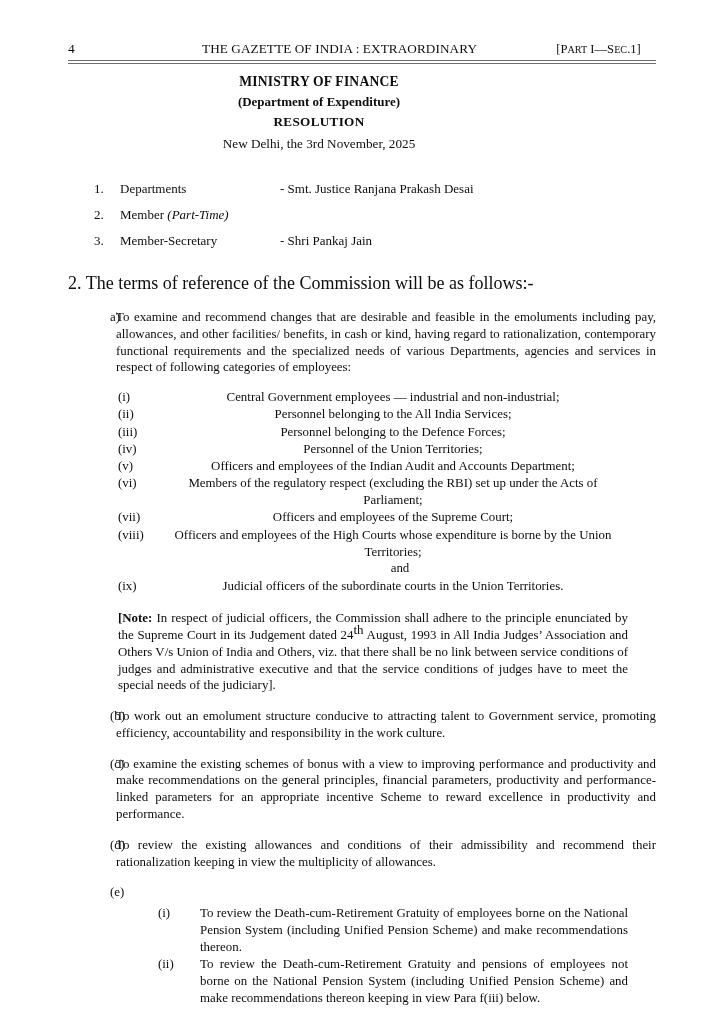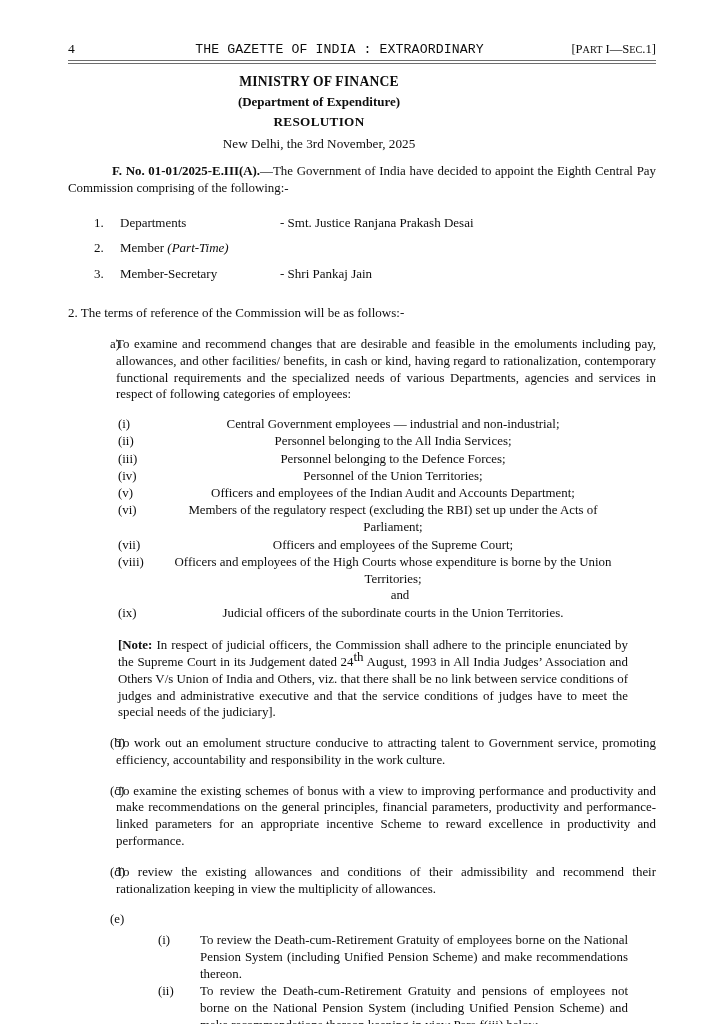--- a/index.html
+++ b/index.html
@@ -11,22 +11,22 @@
   }
   .page { position:relative; width:725px; height:1024px; box-sizing:border-box; padding:0; overflow:hidden; }
 
   
   .hdr {
     position:absolute; left:68px; top:41px; width:588px;
     display:flex; align-items:baseline; justify-content:space-between;
     font-size:13.2px;
   }
   .hdr-pageno { width:70px; text-align:left; font-size:13.5px; }
-  .hdr-title { flex:1; text-align:center; letter-spacing:.1px;font-family:Liberation Mono, monospace; }
-  .hdr-sec { width:115px; text-align:right; white-space:nowrap; font-size:12.6px; }
+  .hdr-title { flex:1; text-align:center; letter-spacing:.1px; }
+  .hdr-sec { width:115px; text-align:center; white-space:nowrap; font-size:12.6px; }
   .sc-big { font-size:12.6px; }
   .sc-sm  { font-size:10.2px; }
   .rule-wrap { position:absolute; left:68px; top:60px; width:588px; }
   .rule-wrap .r1 { border-top:1.2px solid #6d6d6d; }
   .rule-wrap .r2 { border-top:1.2px solid #6d6d6d; margin-top:2px; }
 
   
   .titleblock { position:absolute; left:0; top:74px; width:638px; text-align:center; }
   .titleblock .t1 { font-weight:bold; font-size:13.6px; letter-spacing:.2px; }
   .titleblock .t2 { font-weight:bold; font-size:13px; margin-top:4px; }
@@ -40,21 +40,21 @@
   .indent-first { display:inline-block; width:44px; }
 
   
   .members { margin-top:18px; }
   .m-row { display:flex; margin-bottom:9px; font-size:13px; }
   .m-num { width:52px; padding-left:26px; box-sizing:border-box; }
   .m-role { width:160px; }
   .m-name { flex:1; }
   .ital { font-style:italic; }
 
-  .tor-lead { margin-top:22px; font-size:13px; }
+  .tor-lead { margin-top:22px; font-size:18px; }
 
   
   .clause { display:flex; margin-top:14px; }
   .clause-mark { width:48px; flex:none; padding-left:42px; box-sizing:border-box; }
   .clause-body { flex:1; text-align:justify; }
   .r-row { display:flex; margin-bottom:1px; }
   .r-mark { flex:none; }
   .r-text { flex:1; }
 
   .sublist-a { margin-left:50px; margin-top:13px; width:510px; }
@@ -89,21 +89,20 @@
 
   <div class="titleblock">
     <div class="t1">MINISTRY OF FINANCE</div>
     <div class="t2">(Department of Expenditure)</div>
     <div class="t3">RESOLUTION</div>
     <div class="t4">New Delhi, the 3rd November, 2025</div>
   </div>
 
   <div class="body">
 
-    <div class="para"><span class="indent-first"></span><span class="fno">F. No. 01-01/2025-E.III(A).</span><span>—The Government of India have decided to appoint the Eighth Central Pay Commission comprising of the following:-</span></div>
 
     <div class="members">
       <div class="m-row">
         <div class="m-num">1.</div>
         <div class="m-role"><span>Departments</span><span class="ital"></span></div>
         <div class="m-name">- Smt. Justice Ranjana Prakash Desai</div>
       </div>
       <div class="m-row">
         <div class="m-num">2.</div>
         <div class="m-role"><span>Member </span><span class="ital">(Part-Time)</span></div>

